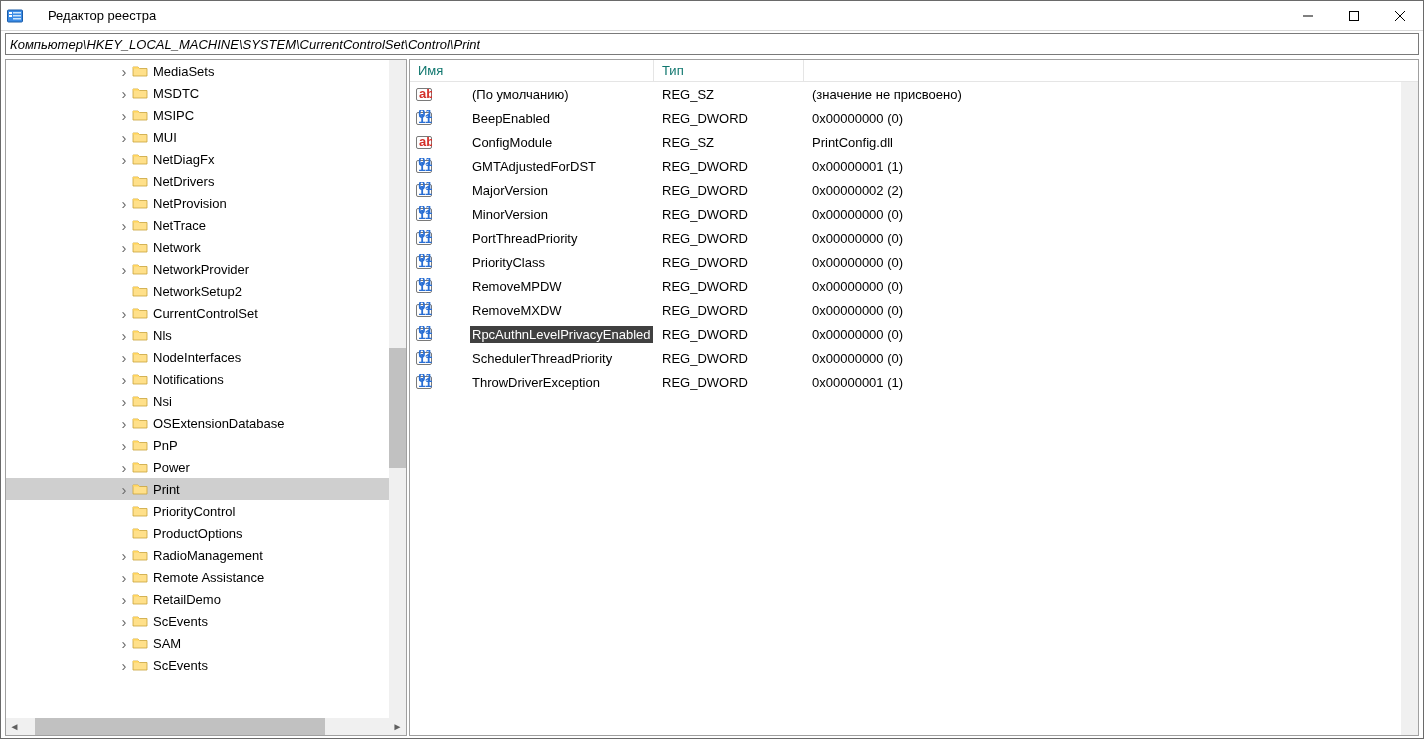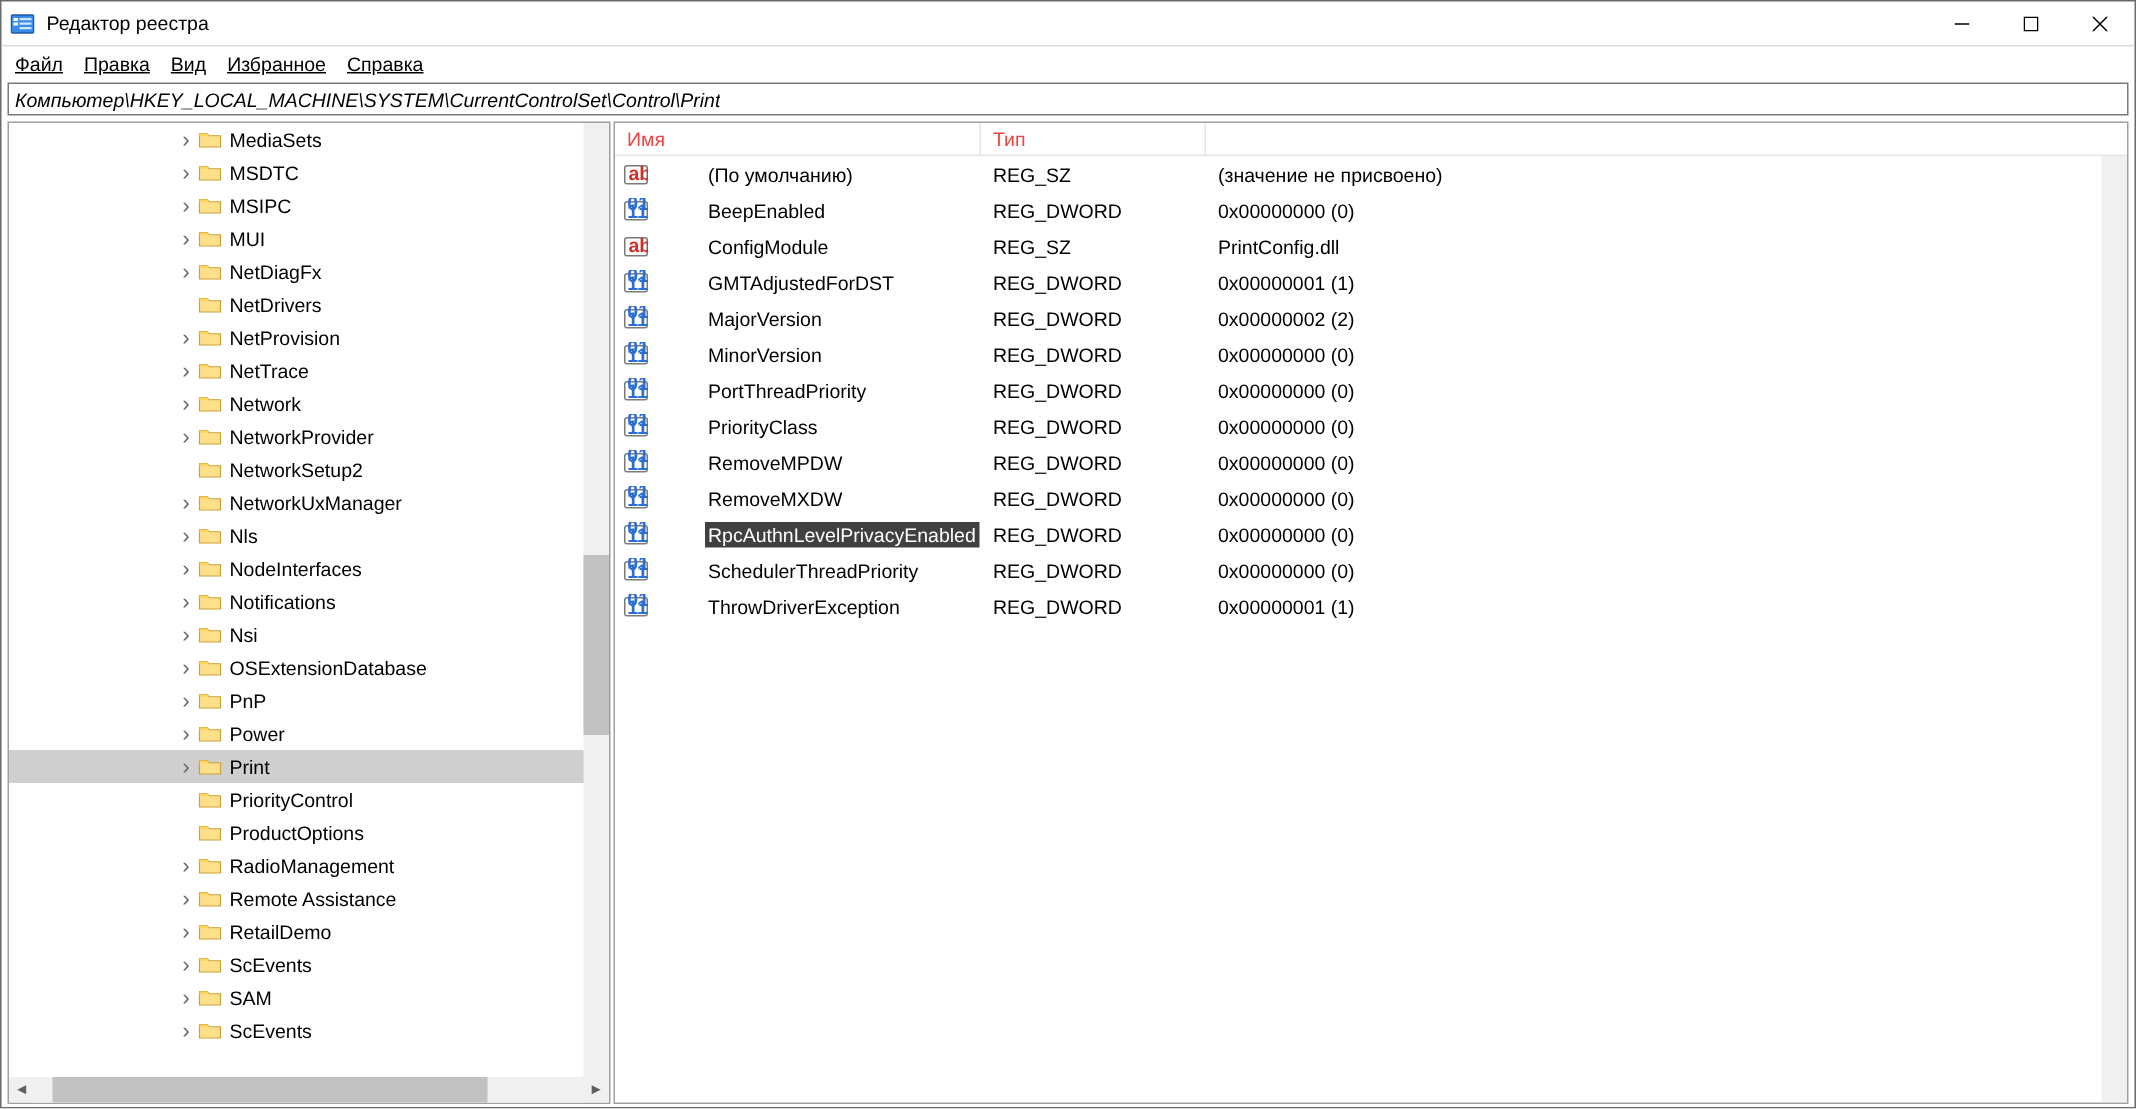--- a/index.html
+++ b/index.html
@@ -2,21 +2,21 @@
 <html><head>
 <meta charset="utf-8">
 <style>
   * { margin: 0; padding: 0; box-sizing: border-box; font-family: "Segoe UI", Tahoma, Arial, sans-serif; font-size: 13px; }
   html, body { width: 100%; height: 100%; overflow: hidden; background:#fff; }
   .window { width: 1424px; height: 739px; border: 1px solid #6a6a6a; background:#fff; display:flex; flex-direction:column; }
 
   
   .titlebar { height: 30px; display:flex; align-items:center; border-bottom:1px solid #d9d9d9; }
   .titlebar .app-icon { width:16px; height:16px; margin:0 6px 0 6px; display:inline-flex; }
-  .titlebar .title { flex:0 0 auto; padding-left:2px; color:#000; }
+  .titlebar .title { flex:0 0 auto; padding-left:2px; color:#000;margin-left:17px; }
   .titlebar .spacer { flex:1; }
   .winbtn { width:46px; height:30px; display:flex; align-items:center; justify-content:center; }
   .winbtn svg { width:10px; height:10px; }
 
   
   .menubar { height:22px; display:flex; align-items:center; padding-left:2px; }
   .menuitem { padding:2px 7px; cursor:default; }
   .menuitem .ul { text-decoration: underline; }
 
   
@@ -39,21 +39,21 @@
   .tree-item .label { padding:1px 3px 1px 1px; }
   .tree-vscroll { position:absolute; right:0; top:0; width:17px; height:100%; background:#f0f0f0; }
   .tree-vscroll .thumb { position:absolute; right:0; left:0; top:288px; height:120px; background:#c1c1c1; }
   .tree-hscroll { height:17px; background:#f0f0f0; display:flex; align-items:center; }
   .tree-hscroll .arrow { width:17px; height:17px; display:flex; align-items:center; justify-content:center; color:#606060; font-size:10px; }
   .tree-hscroll .track { flex:1; height:17px; position:relative; background:#f0f0f0; }
   .tree-hscroll .thumb { position:absolute; top:0; bottom:0; left:12px; width:290px; background:#c1c1c1; }
 
   
   .list-header { display:flex; border-bottom:1px solid #e5e5e5; height:22px; align-items:center; background:#fff; }
-  .list-header .col { padding:3px 8px; border-right:1px solid #e5e5e5; color:#ef4444; }
+  .list-header .col { padding:3px 8px; border-right:1px solid #e5e5e5; color:#0f766e; }
   .col-name { width:244px; }
   .col-type { width:150px; }
   .col-value { flex:1; }
   .list-body { flex:1; overflow:hidden; }
   .row { display:flex; align-items:center; height:24px; cursor:default; }
   .row .cell-name-wrap { width:244px; display:flex; align-items:center; padding-left:6px;gap:34px; }
   .row .cell-type { width:150px; padding:0 8px; }
   .row .cell-value { flex:1; padding:0 8px; }
   .row .reg-icon { width:16px; height:16px; margin-right:4px; display:inline-flex; }
   .row .name-text { padding:1px 2px; }
@@ -95,27 +95,20 @@
         </svg>
       </div>
     <div class="winbtn close">
         <svg viewBox="0 0 10 10">
           <line x1="0" y1="0" x2="10" y2="10" stroke="#000" stroke-width="1"></line>
           <line x1="10" y1="0" x2="0" y2="10" stroke="#000" stroke-width="1"></line>
         </svg>
       </div>
   </div>
 
-  <div class="menubar">
-    <div class="menuitem"><span class="ul">Файл</span></div>
-    <div class="menuitem"><span class="ul">Правка</span></div>
-    <div class="menuitem"><span class="ul">Вид</span></div>
-    <div class="menuitem"><span class="ul">Избранное</span></div>
-    <div class="menuitem"><span class="ul">Справка</span></div>
-  </div>
 
   <div class="pathbar">
     <span class="path">Компьютер\HKEY_LOCAL_MACHINE\SYSTEM\CurrentControlSet\Control\Print</span>
   </div>
 
   <div class="panes">
 
     <div class="tree-pane">
       <div class="tree-scroll">
         <div class="tree-inner" id="tree-inner">
@@ -230,21 +223,21 @@
               <span class="label">NetworkSetup2</span>
             </div>
             <div class="tree-item" style="padding-left: 190px;">
               <span class="chev" style="font-size: 15px; color: rgb(106, 106, 106);">›</span>
               <span class="folder-icon">
                 <svg viewBox="0 0 16 14">
                   <path d="M1 3 h5 l1.5 1.5 H15 V12 H1 Z" fill="#ffe08a" stroke="#c9a33a" stroke-width="0.8"></path>
                   <path d="M1 3 h5 l1.5 1.5 H1 Z" fill="#ffd35a"></path>
                 </svg>
               </span>
-              <span class="label">NetworkUxManager</span>
+              <span class="label">CurrentControlSet</span>
             </div>
             <div class="tree-item" style="padding-left: 190px;">
               <span class="chev" style="font-size: 15px; color: rgb(106, 106, 106);">›</span>
               <span class="folder-icon">
                 <svg viewBox="0 0 16 14">
                   <path d="M1 3 h5 l1.5 1.5 H15 V12 H1 Z" fill="#ffe08a" stroke="#c9a33a" stroke-width="0.8"></path>
                   <path d="M1 3 h5 l1.5 1.5 H1 Z" fill="#ffd35a"></path>
                 </svg>
               </span>
               <span class="label">Nls</span>

